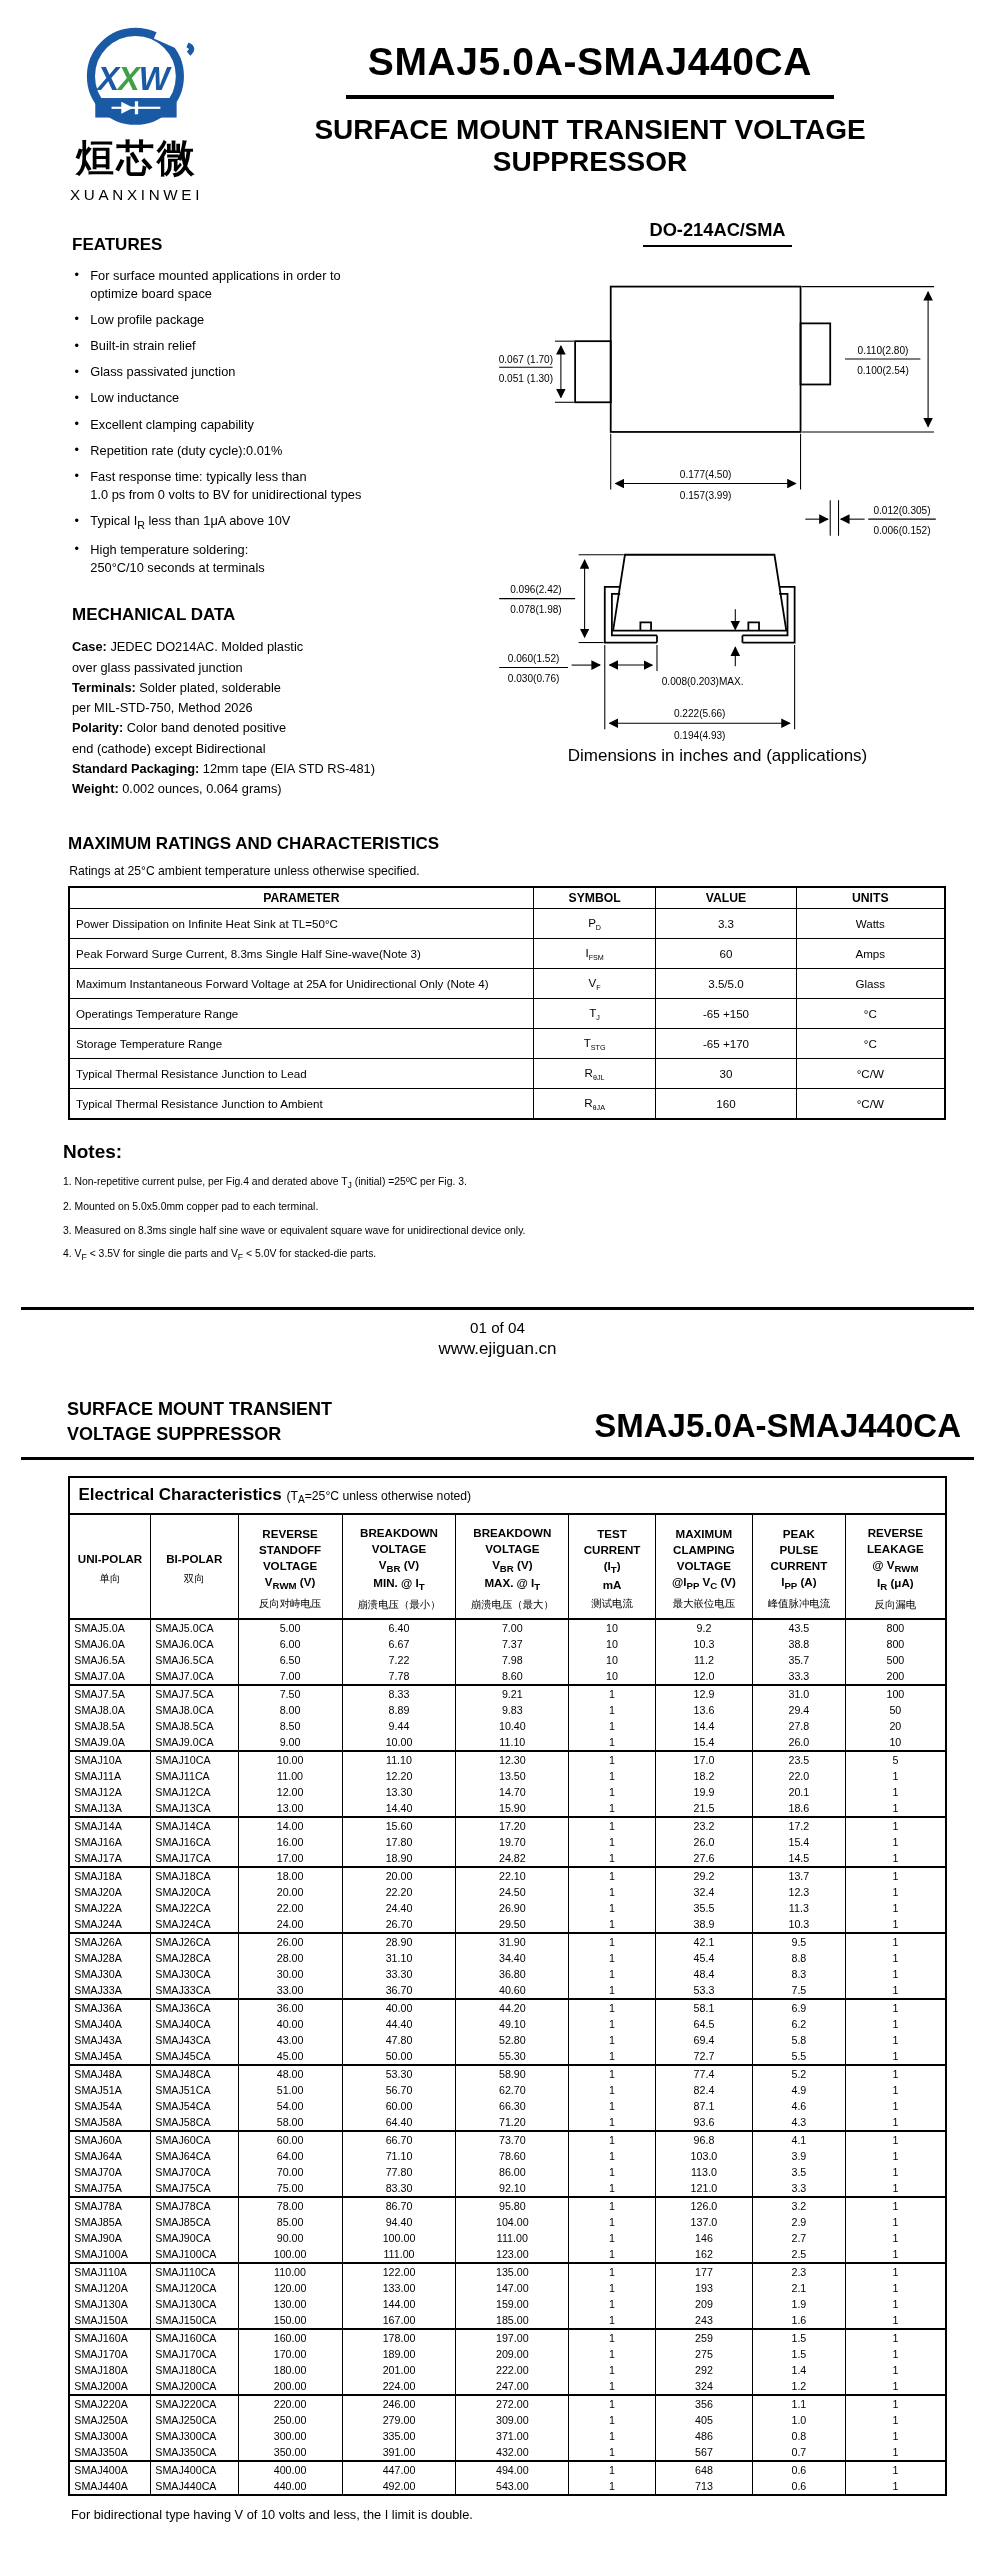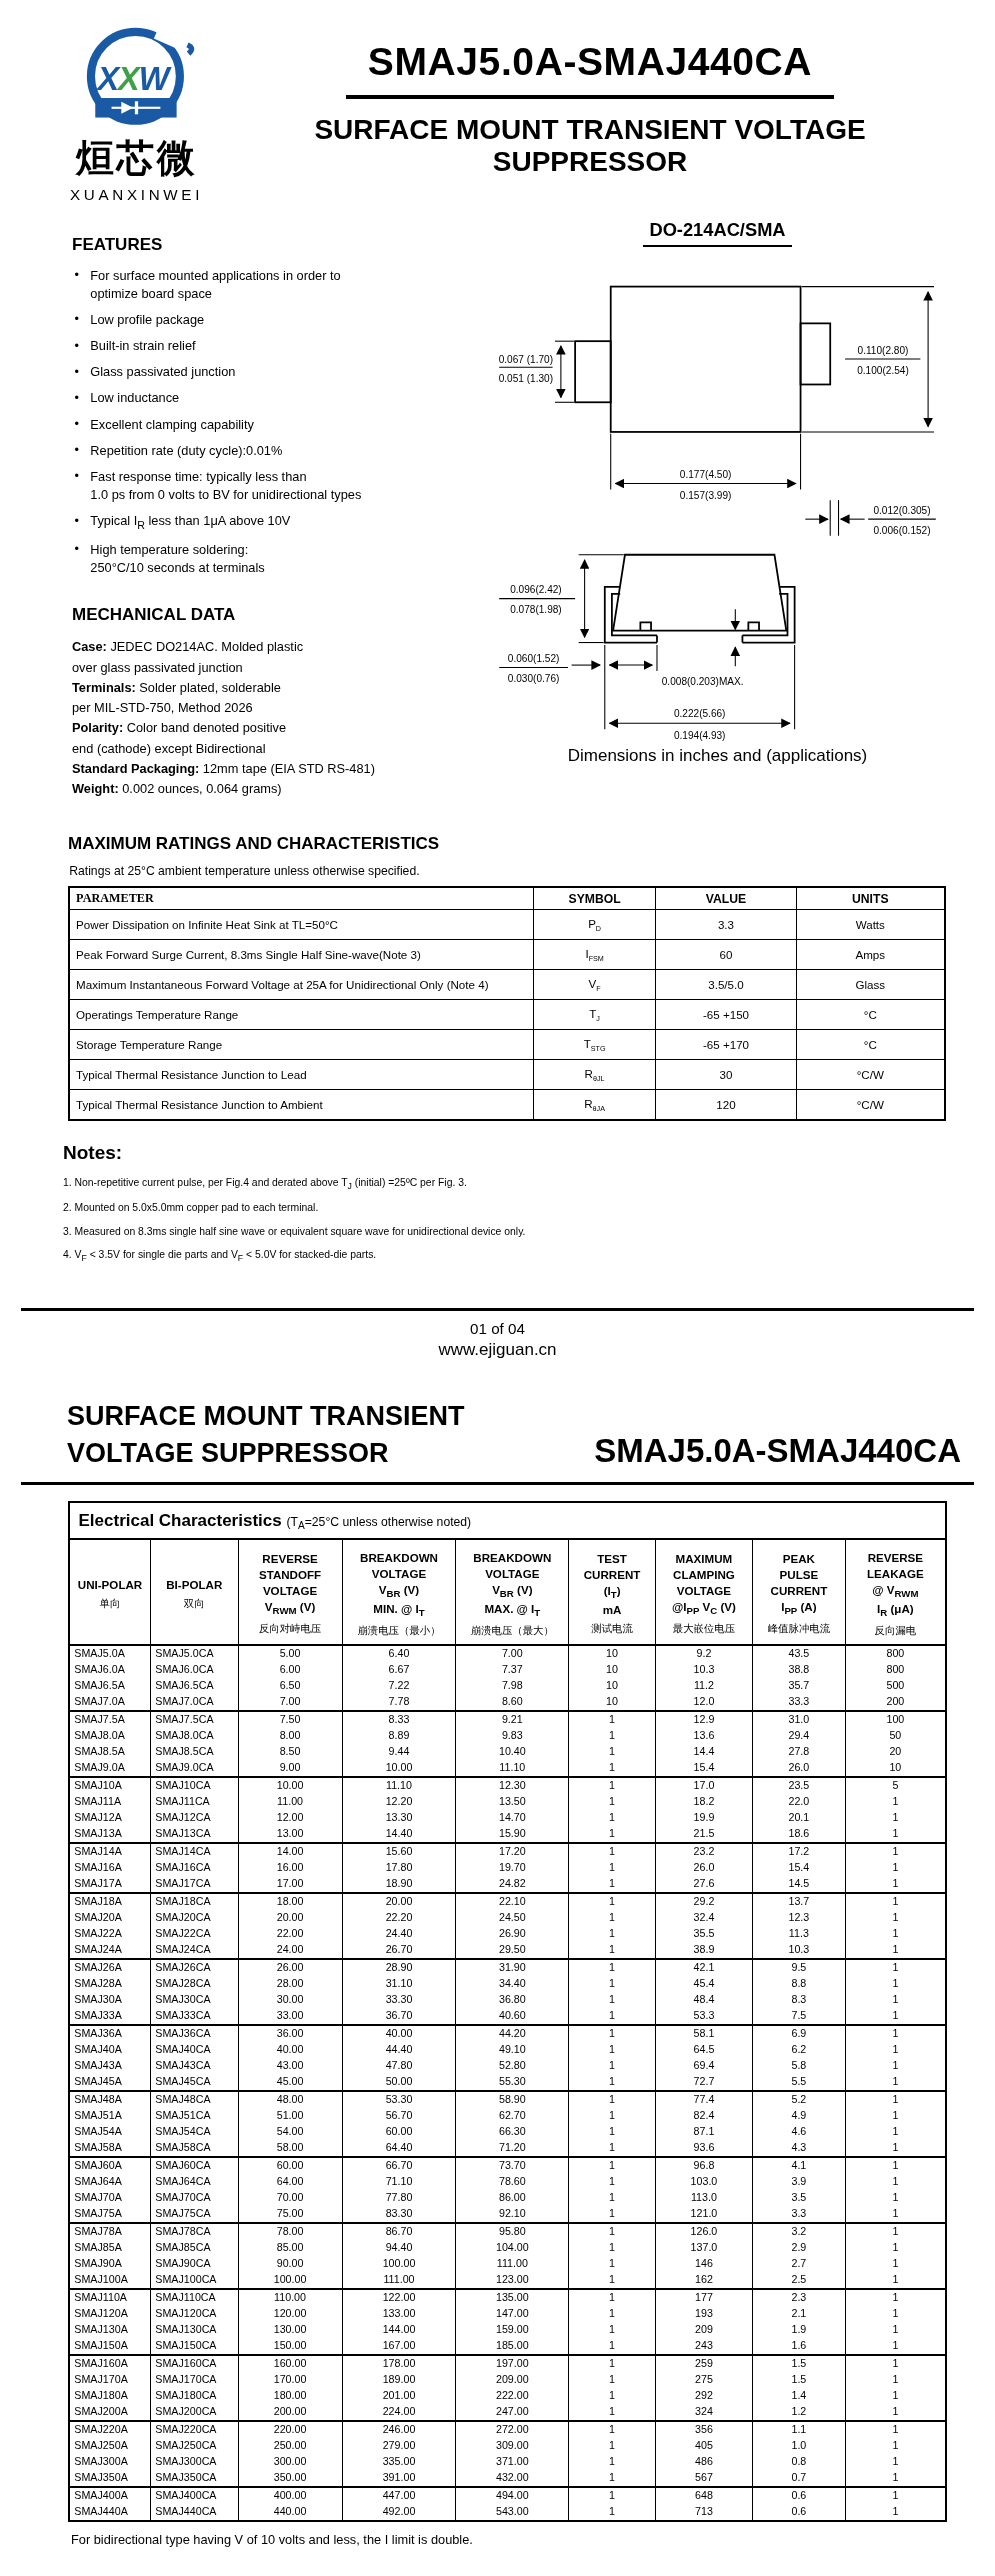--- a/index.html
+++ b/index.html
@@ -32,39 +32,39 @@
   .pkg-svg{width:439px;height:auto;display:block;margin:0 auto;}
   .pkg-svg text{font-family:"Liberation Sans",sans-serif;font-size:17px;fill:#000;}
   .pkg-caption{font-size:17px;margin-top:2.4px;}
 
   
   .ratings{padding:0 49px 0 68px;margin-top:35px;}
   .ratings-intro{font-size:12.2px;margin:9.8px 0 8.5px 1.2px;}
   table.rt{width:100%;border-collapse:collapse;border:2.4px solid #000;}
   table.rt th,table.rt td{border:1.8px solid #000;padding:3px 6.1px;}
   table.rt th{font-size:12.2px;text-align:center;}
-  table.rt th:first-child{text-align:left;font-family:Liberation Serif, serif;}
+  table.rt th:first-child{text-align:center;}
   table.rt td{font-size:11.6px;text-align:center;height:23px;}
   table.rt td.param{text-align:left;}
   table.rt sub,.subtxt sub{font-size:0.62em;}
 
   
   .notes{padding:0 49px 0 63px;margin-top:21px;}
   .notes-heading{font-size:19px;font-weight:bold;margin-bottom:6.1px;}
   .note-item{font-size:10.4px;line-height:2.25;}
 
   
   .rule{height:3px;background:#000;margin:0 21px;}
   .footer{margin-top:39px;text-align:center;}
   .footer .pageno{font-size:15.2px;margin-top:9.8px;}
   .footer .url{font-size:17px;margin-top:3px;}
 
   
   .p2-header{display:flex;align-items:flex-end;padding:38px 34px 0 67px;}
-  .p2-title{font-size:27px;font-weight:bold;line-height:1.35;flex:1;}
+  .p2-title{font-size:18px;font-weight:bold;line-height:1.35;flex:1;}
   .p2-part{font-size:33px;font-weight:bold;padding-bottom:1.2px;}
   .p2-rule{height:3px;background:#000;margin:11px 21px 0 21px;}
 
   .elec-wrap{margin:16px 48px 0 68px;border:2.4px solid #000;}
   .elec-title{padding:7.3px 8.5px;border-bottom:2.4px solid #000;font-size:17px;font-weight:bold;}
   .elec-title .tnote{font-size:12.2px;font-weight:normal;}
   table.et{width:100%;border-collapse:collapse;table-layout:fixed;}
   table.et th{border-left:1.2px solid #000;border-bottom:2.4px solid #000;vertical-align:middle;
     padding:9.8px 1.2px 6.1px 1.2px;}
   table.et th:first-child{border-left:none;}
@@ -303,21 +303,21 @@
             </tr>
             <tr>
               <td class="param">Typical Thermal Resistance Junction to Lead</td>
               <td class="subtxt">R<sub>θJL</sub></td>
               <td>30</td>
               <td>°C/W</td>
             </tr>
             <tr>
               <td class="param">Typical Thermal Resistance Junction to Ambient</td>
               <td class="subtxt">R<sub>θJA</sub></td>
-              <td>120</td>
+              <td>160</td>
               <td>°C/W</td>
             </tr>
           </tbody>
       </table>
     </div>
 
     <div class="notes">
       <div class="notes-heading">Notes:</div>
       <div id="notes-list">
           <div class="note-item">1. Non-repetitive current pulse, per Fig.4 and derated above T<sub>J</sub> (initial) =25ºC per Fig. 3.</div>

